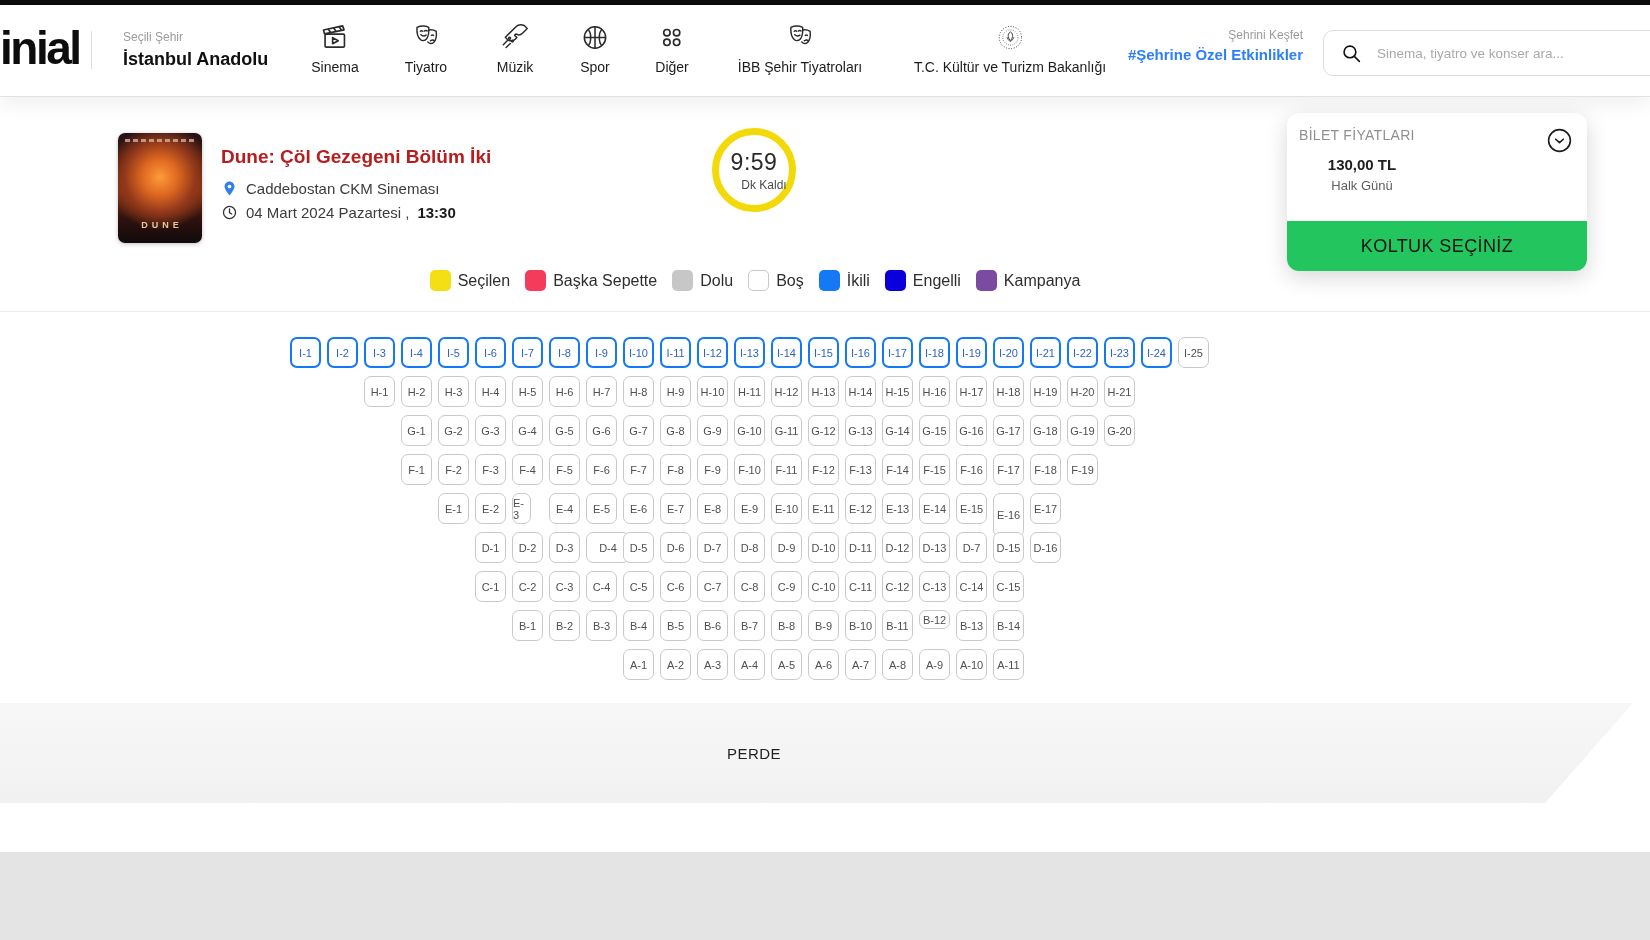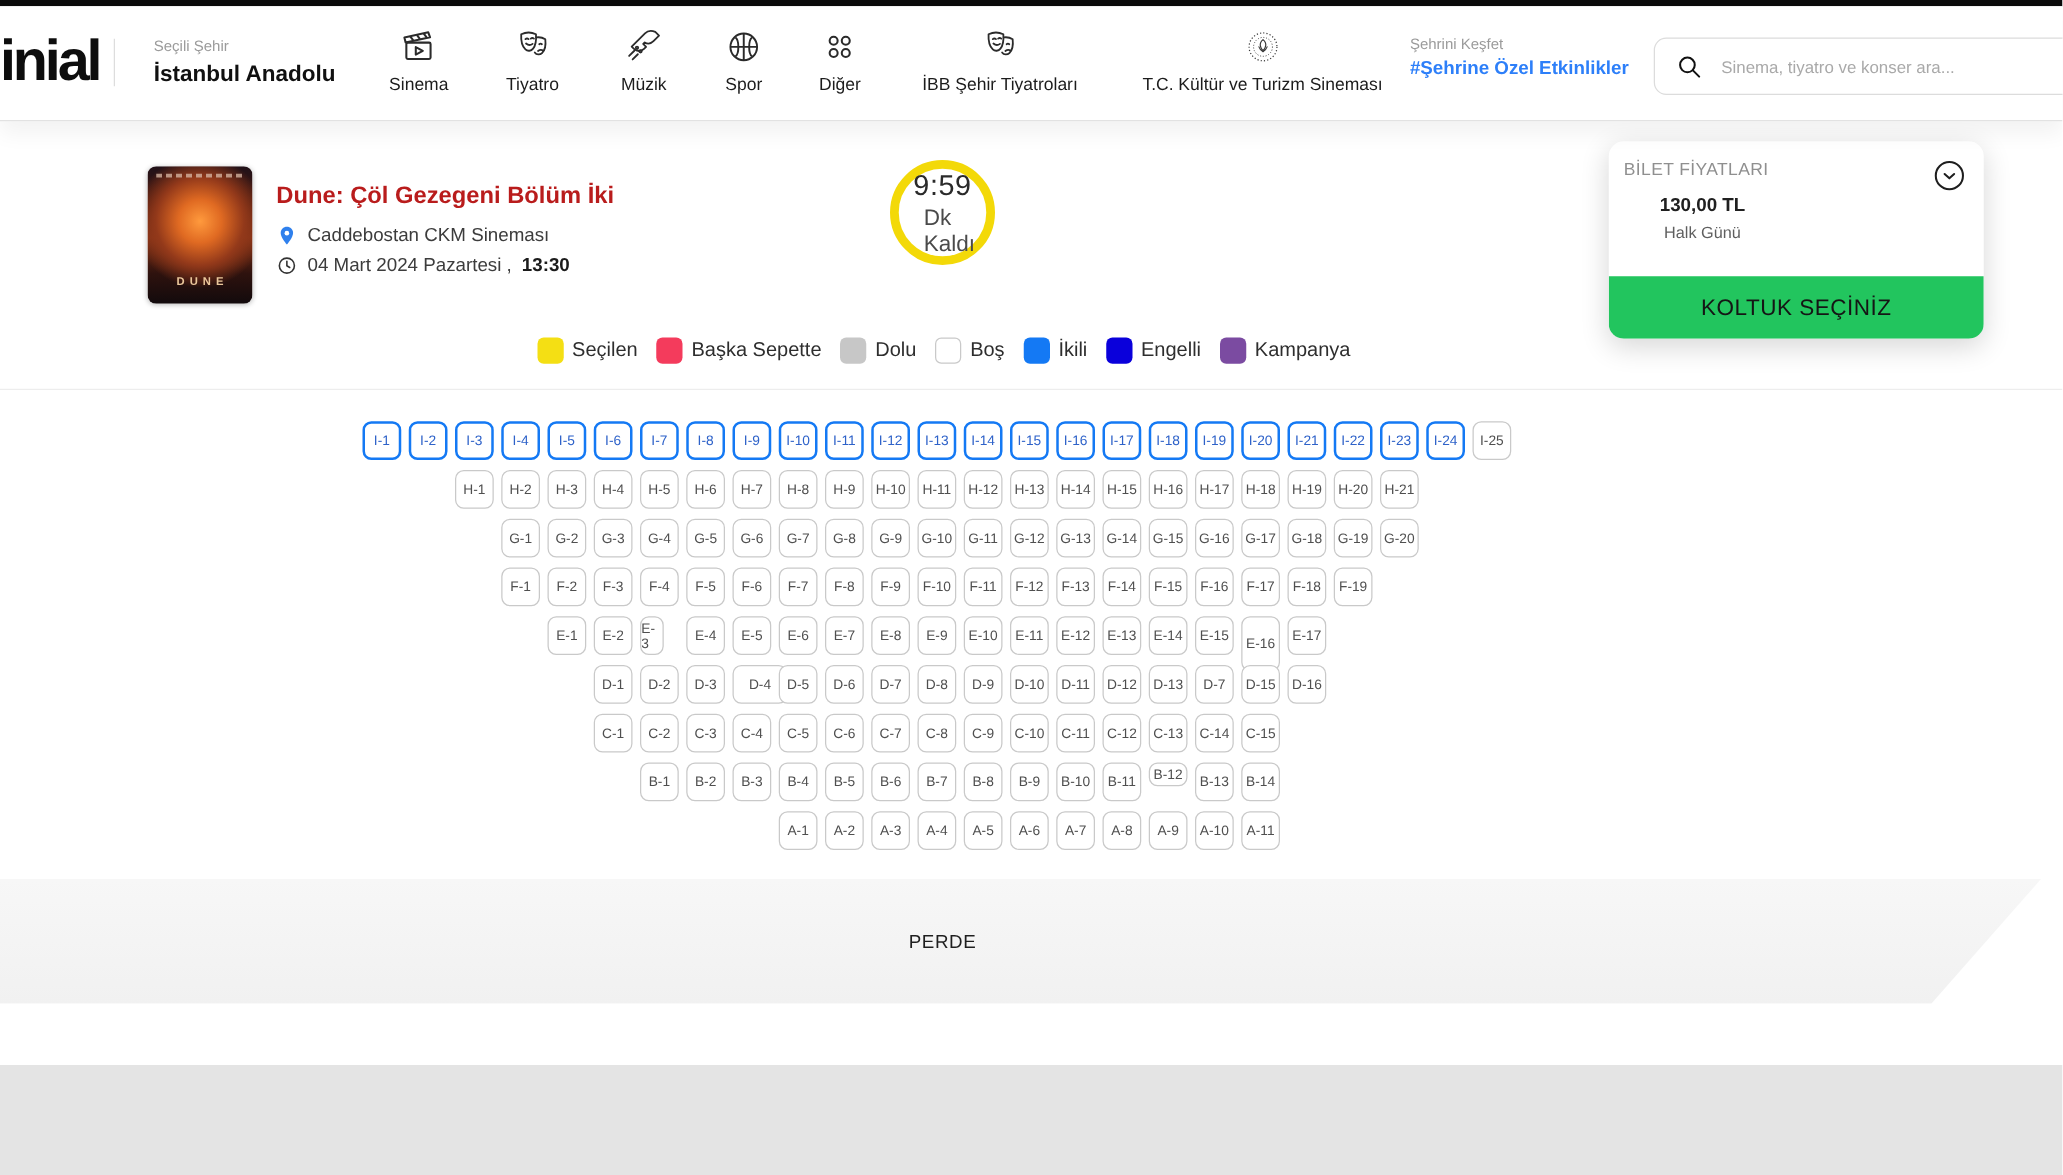--- a/index.html
+++ b/index.html
@@ -15,21 +15,21 @@
     border-bottom:1px solid #e2e2e2;box-shadow:0 10px 16px rgba(0,0,0,.05);z-index:20;}
   .logo{position:absolute;left:0px;top:16px;font-size:46px;font-weight:bold;letter-spacing:-2.5px;color:#0d0d0d;cursor:pointer;}
   .logo-divider{position:absolute;left:91px;top:26px;width:1px;height:38px;background:#ddd;}
   .city{position:absolute;left:123px;top:25px;cursor:pointer;}
   .city-label{font-size:12px;color:#9b9b9b;}
   .city-name{font-size:18px;font-weight:bold;color:#101010;margin-top:5px;white-space:nowrap;}
   .nav-item{position:absolute;top:17px;transform:translateX(-50%);text-align:center;cursor:pointer;}
   .nav-item .ic{width:31px;height:31px;margin:0 auto;display:block;}
   .nav-item .ic svg{width:100%;height:100%;display:block;}
   .nav-item .lbl{margin-top:6px;font-size:14px;color:#1c1c1c;white-space:nowrap;}
-  .discover{position:absolute;top:23px;right:347px;text-align:left;}
+  .discover{position:absolute;top:23px;right:347px;text-align:right;}
   .discover-label{font-size:12px;color:#9b9b9b;margin-bottom:4px;}
   .discover-link{font-size:15px;font-weight:bold;color:#2D7FF9;white-space:nowrap;cursor:pointer;}
   .search{position:absolute;left:1323px;top:25px;width:400px;height:46px;border:1px solid #dcdcdc;
     border-radius:10px;background:#fff;display:flex;align-items:center;gap:11px;padding:0 15px;box-sizing:border-box;}
   .search .ic{width:25px;height:25px;flex:0 0 auto;}
   .search .ic svg{width:100%;height:100%;display:block;}
   .search input{border:none;outline:none;flex:1;font-size:13.5px;color:#333;font-family:inherit;background:transparent;}
   .search input::placeholder{color:#a9a9a9;}
   
   .poster{position:absolute;left:118px;top:133px;width:84px;height:110px;border-radius:7px;overflow:hidden;
@@ -46,21 +46,21 @@
   .info-row .ic{width:17px;height:17px;flex:0 0 auto;}
   .info-row .ic svg{width:100%;height:100%;display:block;}
   .venue-row{top:180px;}
   .date-row{top:204px;}
   .date-row b{color:#1b1b1b;}
   
   .timer{position:absolute;left:712px;top:128px;width:84px;height:84px;border-radius:50%;
     border:7px solid #F3D908;background:#fff;box-sizing:border-box;
     display:flex;flex-direction:column;align-items:center;justify-content:center;}
   .timer-val{font-size:23px;color:#2a2a2a;letter-spacing:.5px;}
-  .timer-lbl{font-size:18px;color:#4a4a4a;margin-top:2px;margin-left:20px;}
+  .timer-lbl{font-size:12px;color:#4a4a4a;margin-top:2px;margin-left:20px;}
   
   .panel{position:absolute;left:1287px;top:113px;width:300px;border-radius:12px;background:#fff;
     box-shadow:0 6px 22px rgba(0,0,0,.16);overflow:hidden;}
   .panel-head{position:relative;height:108px;padding:14px 14px 0 12px;box-sizing:border-box;}
   .panel-title{font-size:14px;color:#8f8f8f;letter-spacing:.3px;}
   .price-block{margin-top:13px;width:126px;text-align:center;}
   .price{font-size:15px;font-weight:bold;color:#202020;}
   .price-note{font-size:13px;color:#5f5f5f;margin-top:5px;}
   .panel-chevron{position:absolute;right:13px;top:13px;width:29px;height:29px;cursor:pointer;}
   .panel-chevron svg{width:100%;height:100%;display:block;}
@@ -168,21 +168,21 @@
       </div>
       <div class="nav-item" style="left: 1010px;">
         <span class="ic">
           <svg viewBox="0 0 32 32" fill="none" stroke="#3a3a3a">
             <circle cx="16" cy="16" r="11.5" stroke-width="1" stroke-dasharray="1 1.7"></circle>
             <circle cx="16" cy="16" r="7.8" stroke-width=".8" stroke-dasharray=".8 1.5"></circle>
             <path d="M16 10c1.8 1.5 2.6 3.2 2.2 5.2-.3 1.7-1 3-2.2 4-1.2-1-1.9-2.3-2.2-4-.4-2 .4-3.7 2.2-5.2z" stroke-width="1"></path>
             <path d="M12.4 15.6c.8 2.2 2 3.7 3.6 4.5 1.6-.8 2.8-2.3 3.6-4.5" stroke-width=".9"></path>
           </svg>
         </span>
-        <div class="lbl">T.C. Kültür ve Turizm Sineması</div>
+        <div class="lbl">T.C. Kültür ve Turizm Bakanlığı</div>
       </div>
     </div>
   <div class="discover">
     <div class="discover-label">Şehrini Keşfet</div>
     <div class="discover-link">#Şehrine Özel Etkinlikler</div>
   </div>
   <div class="search">
     <span class="ic">
       <svg viewBox="0 0 32 32" fill="none" stroke="#111" stroke-width="2.1" stroke-linecap="round">
           <circle cx="14" cy="14" r="7.5"></circle>

